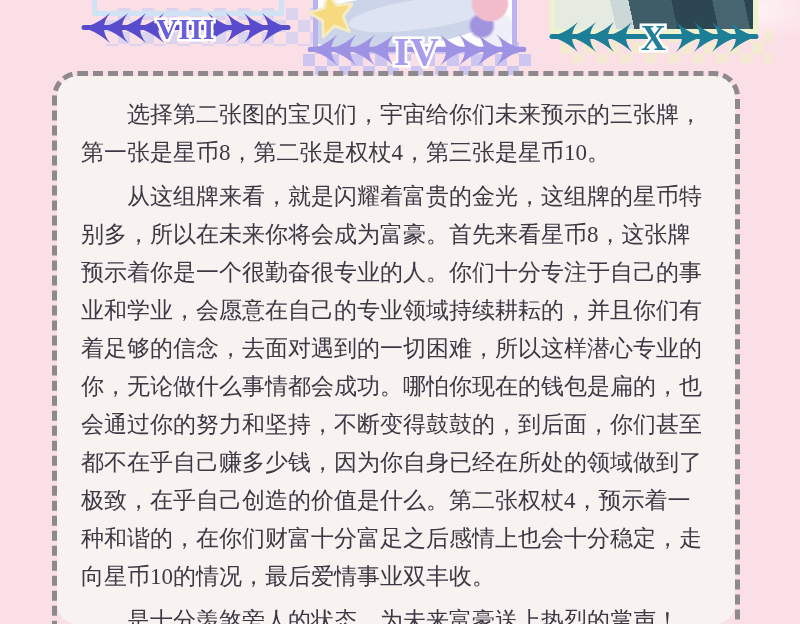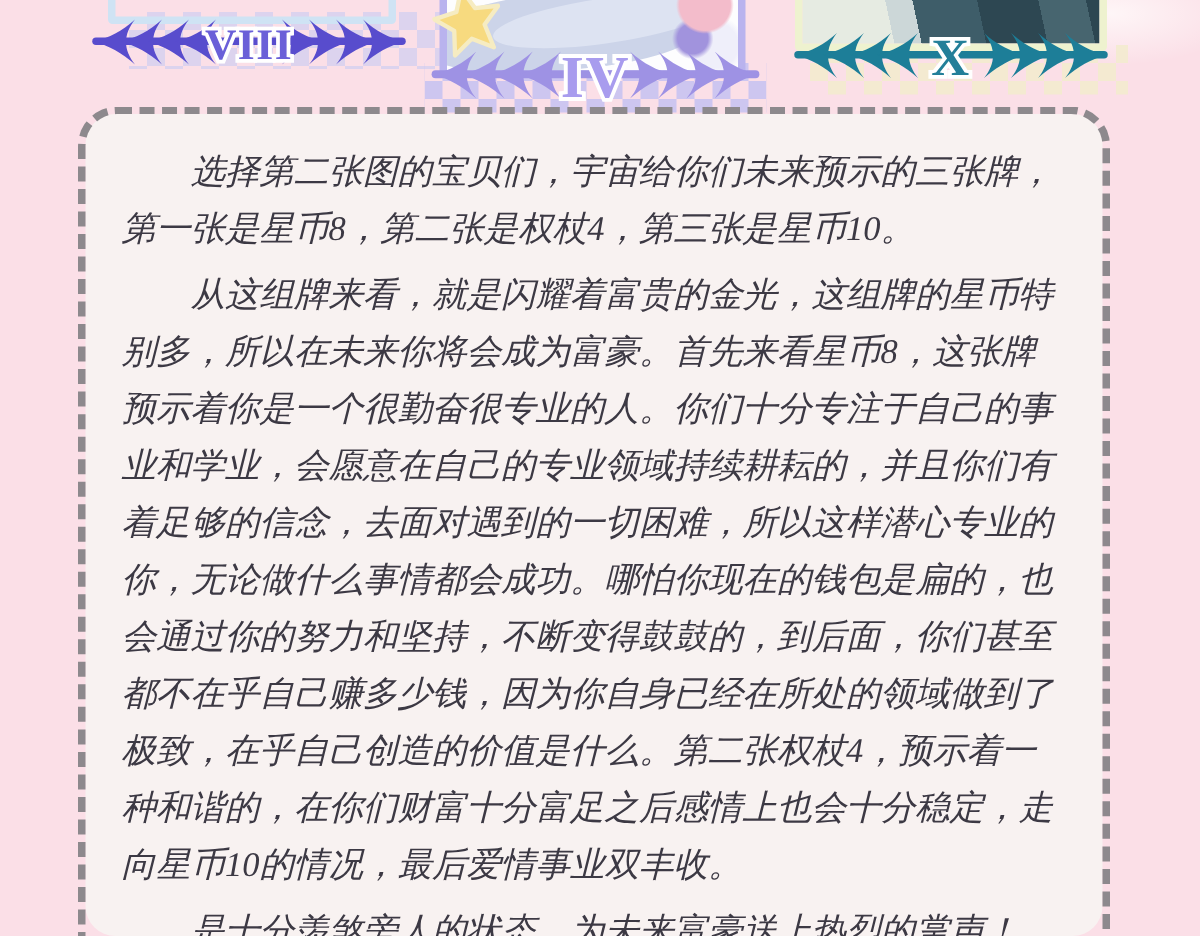--- a/index.html
+++ b/index.html
@@ -9,21 +9,21 @@
     overflow:hidden;
     background:#fbdfe7;
     font-family:"Liberation Serif","DejaVu Serif",serif;
   }
   
   .wisp{position:absolute;right:-30px;top:-26px;width:180px;height:70px;
     background:radial-gradient(ellipse at center,rgba(255,250,250,.85),rgba(255,240,244,0) 70%);
     z-index:0;}
 
   
-  .card-layer{position:absolute;inset:0;z-index:1;}
+  .card-layer{position:absolute;inset:0;z-index:1;margin-left:20px;}
   .checker{position:absolute;background:repeating-conic-gradient(var(--c) 0% 25%,transparent 0% 50%);
     background-size:24px 24px;opacity:.9;}
   .frame{position:absolute;box-sizing:border-box;overflow:hidden;}
   .band{position:absolute;}
   .band .bar{stroke-width:5;stroke-linecap:round;}
   .numeral{font-family:"Liberation Serif","DejaVu Serif",serif;font-weight:bold;
     stroke:#ffffff;stroke-width:5px;paint-order:stroke;letter-spacing:1px;}
 
   
   .c1 .checker{--c:#d8d2ef;left:86px;top:8px;width:214px;height:38px;}
@@ -63,21 +63,21 @@
   .c3 .band .bar{stroke:#1d7e98;}
 
   
   .panel-bg{position:absolute;left:57px;top:76px;width:678px;height:548px;
     background:#f8f2f1;border-radius:20px;z-index:0;}
   .panel-border{position:absolute;left:52px;top:71px;width:678px;height:600px;
     border:5px dashed #8d898d;border-radius:26px;z-index:5;}
   .reading{position:absolute;left:81px;top:96px;width:638px;z-index:2;
     color:#3c3944;font-size:23px;line-height:38px;}
   .reading p{margin:0 0 6px 0;text-indent:2em;white-space:pre-line;
-    font-family:"Liberation Serif","DejaVu Serif",serif;font-style:italic;}
+    font-family:"Liberation Serif","DejaVu Serif",serif;}
 </style>
 </head>
 <body>
 
 <div class="wisp"></div>
 
 <div class="card-layer">
 
   <div class="c1">
     <div class="checker"></div>

